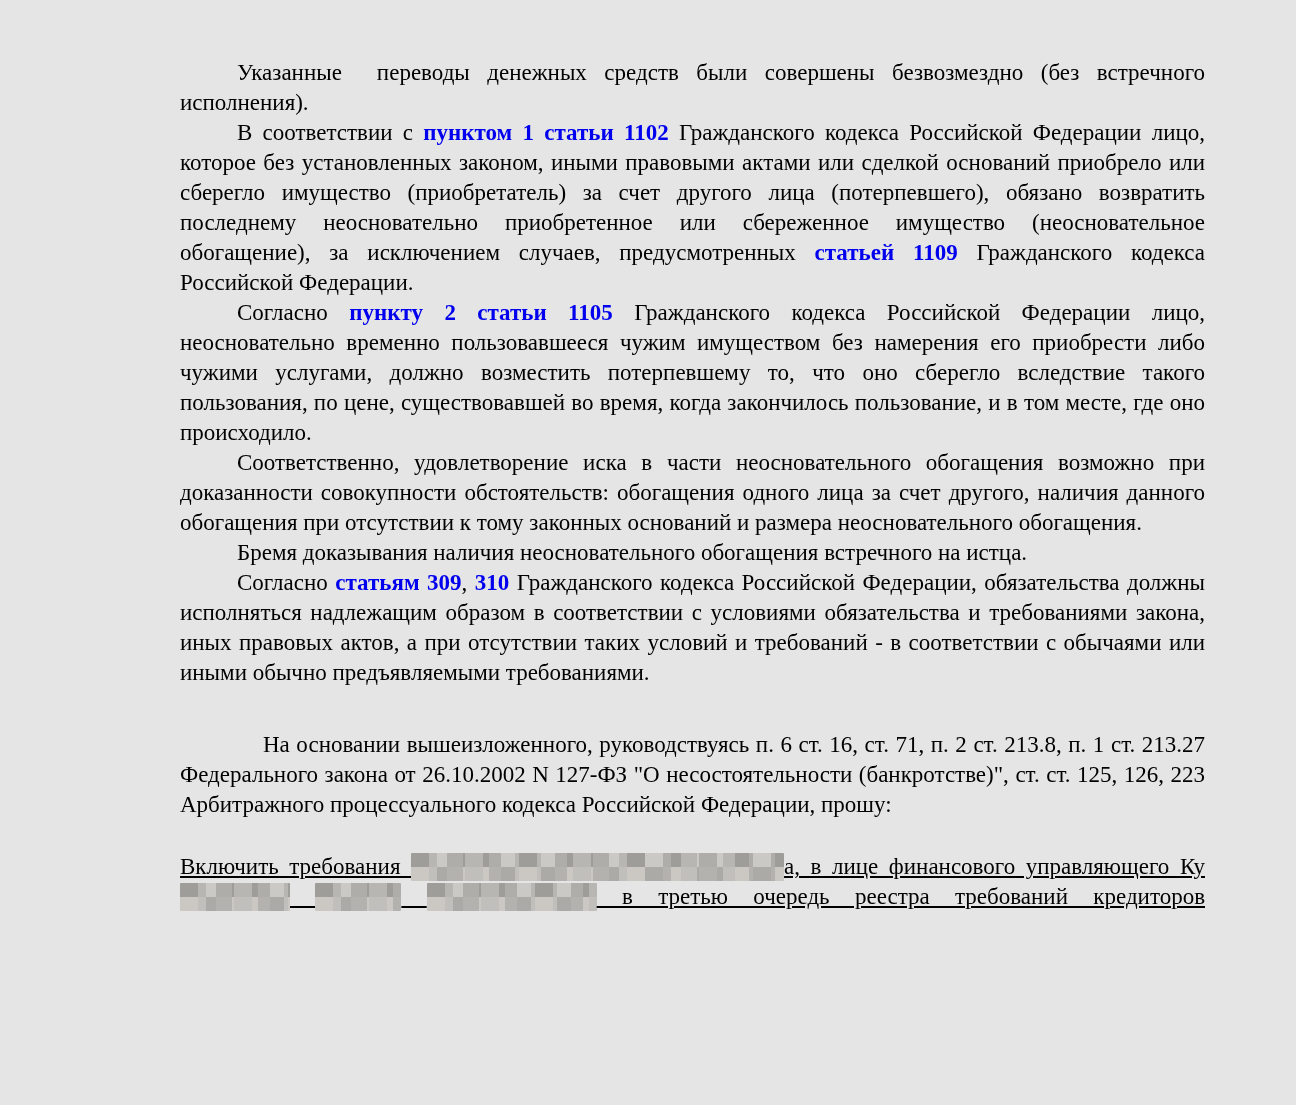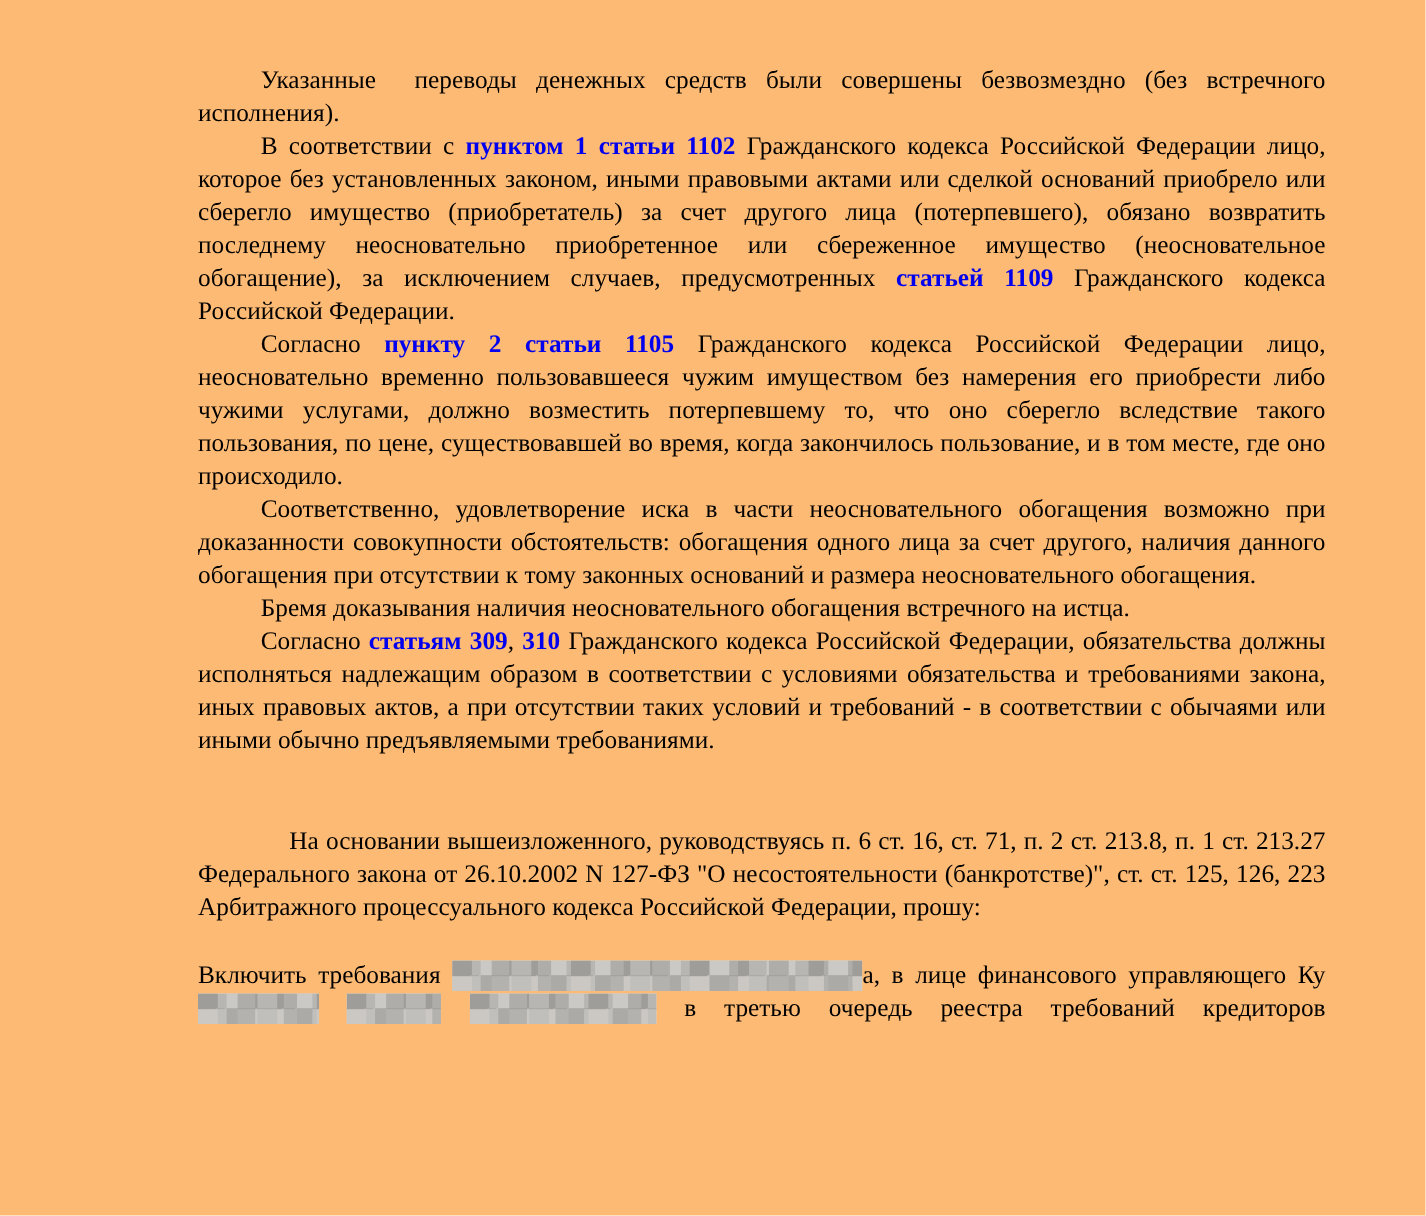--- a/index.html
+++ b/index.html
@@ -5,36 +5,36 @@
   html, body {
     margin: 0;
     padding: 0;
     background: #ffffff;
   }
   .page {
     position: relative;
     width: 1296px;
     height: 1105px;
     box-sizing: border-box;
-    background: #fdba74;
+    background: #e5e5e5;
     padding: 58px 91px 0 180px;
     overflow: hidden;
     font-family: "Liberation Serif", "DejaVu Serif", serif;
     font-size: 23px;
     line-height: 30px;
     color: #000000;
   }
   .doc-par {
     margin: 0;
     text-align: justify;
   }
   .indent-normal { text-indent: 57px; }
   .indent-deep   { text-indent: 83px; }
   .indent-none   { text-indent: 0; }
-  .justify-last  { text-align-last: justify; }
+  .justify-last  { text-align-last: justify; text-decoration: underline; }
   .doc-link {
     text-decoration: none;
     cursor: pointer;
     font-weight: bold;
   }
   .redacted {
     display: inline-block;
     height: 28px;
     vertical-align: -7px;
     border-radius: 1px;
@@ -49,16 +49,16 @@
 <body>
 
 <div class="page">
   <div>
       <p class="doc-par indent-normal"><span>Указанные &nbsp;переводы денежных средств были совершены безвозмездно (без встречного исполнения).</span></p>
       <p class="doc-par indent-normal"><span>В соответствии с </span><a href="#" class="doc-link" style="color: rgb(0, 0, 238);">пунктом 1 статьи 1102</a><span> Гражданского кодекса Российской Федерации лицо, которое без установленных законом, иными правовыми актами или сделкой оснований приобрело или сберегло имущество (приобретатель) за счет другого лица (потерпевшего), обязано возвратить последнему неосновательно приобретенное или сбереженное имущество (неосновательное обогащение), за исключением случаев, предусмотренных </span><a href="#" class="doc-link" style="color: rgb(0, 0, 238);">статьей 1109</a><span> Гражданского кодекса Российской Федерации.</span></p>
       <p class="doc-par indent-normal"><span>Согласно </span><a href="#" class="doc-link" style="color: rgb(0, 0, 238);">пункту 2 статьи 1105</a><span> Гражданского кодекса Российской Федерации лицо, неосновательно временно пользовавшееся чужим имуществом без намерения его приобрести либо чужими услугами, должно возместить потерпевшему то, что оно сберегло вследствие такого пользования, по цене, существовавшей во время, когда закончилось пользование, и в том месте, где оно происходило.</span></p>
       <p class="doc-par indent-normal"><span>Соответственно, удовлетворение иска в части неосновательного обогащения возможно при доказанности совокупности обстоятельств: обогащения одного лица за счет другого, наличия данного обогащения при отсутствии к тому законных оснований и размера неосновательного обогащения.</span></p>
       <p class="doc-par indent-normal"><span>Бремя доказывания наличия неосновательного обогащения встречного на истца.</span></p>
       <p class="doc-par indent-normal"><span>Согласно </span><a href="#" class="doc-link" style="color: rgb(0, 0, 238);">статьям 309</a><span>, </span><a href="#" class="doc-link" style="color: rgb(0, 0, 238);">310</a><span> Гражданского кодекса Российской Федерации, обязательства должны исполняться надлежащим образом в соответствии с условиями обязательства и требованиями закона, иных правовых актов, а при отсутствии таких условий и требований - в соответствии с обычаями или иными обычно предъявляемыми требованиями.</span></p>
-      <p class="doc-par indent-deep" style="margin-top: 62px;"><span>На основании вышеизложенного, руководствуясь п. 6 ст. 16, ст. 71, п. 2 ст. 213.8, п. 1 ст. 213.27 Федерального закона от 26.10.2002 N 127-ФЗ "О несостоятельности (банкротстве)", ст. ст. 125, 126, 223 Арбитражного процессуального кодекса Российской Федерации, прошу:</span></p>
+      <p class="doc-par indent-deep" style="margin-top: 42px;"><span>На основании вышеизложенного, руководствуясь п. 6 ст. 16, ст. 71, п. 2 ст. 213.8, п. 1 ст. 213.27 Федерального закона от 26.10.2002 N 127-ФЗ "О несостоятельности (банкротстве)", ст. ст. 125, 126, 223 Арбитражного процессуального кодекса Российской Федерации, прошу:</span></p>
       <p class="doc-par indent-none justify-last" style="margin-top: 32px;"><span>Включить требования </span><span class="redacted" style="width: 373px;"></span><span>а, в лице финансового управляющего Ку</span><span class="redacted" style="width: 110px;"></span><span> </span><span class="redacted" style="width: 86px;"></span><span> </span><span class="redacted" style="width: 170px;"></span><span> в третью очередь реестра требований кредиторов</span></p>
     </div>
 </div>
 
 </body></html>

